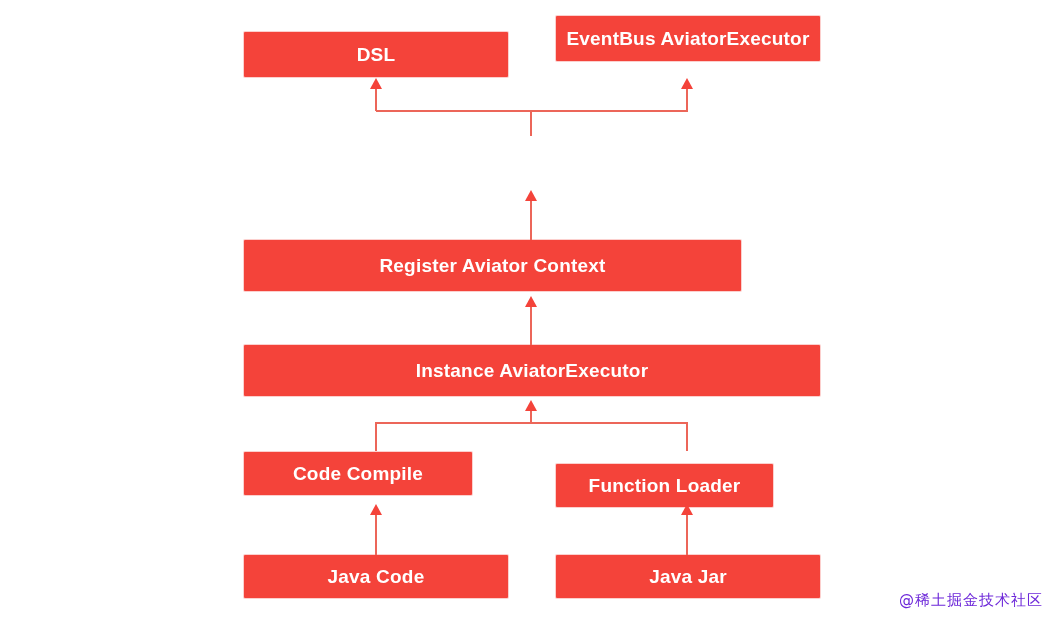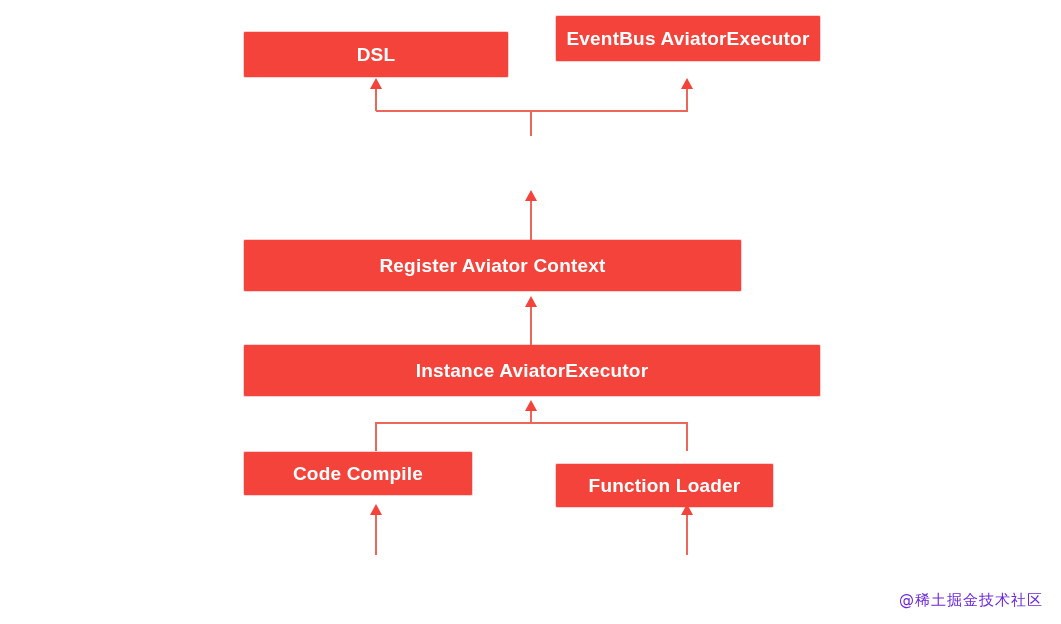--- a/index.html
+++ b/index.html
@@ -89,21 +89,27 @@
   </div>
 
   <div class="node" style="left:244px; top:452px; width:228px; height:43px;">
     <span class="node-label">Code Compile</span>
   </div>
 
   <div class="node" style="left:556px; top:464px; width:217px; height:43px;">
     <span class="node-label">Function Loader</span>
   </div>
 
+  <div class="node" style="left:244px; top:555px; width:264px; height:43px;">
+    <span class="node-label">Java Code</span>
+  </div>
 
+  <div class="node" style="left:556px; top:555px; width:264px; height:43px;">
+    <span class="node-label">Java Jar</span>
+  </div>
 
   <div class="conn vline" style="left:530px; top:110px; height:26px;"></div>
   <div class="conn hline" style="left:376px; top:110px; width:312px;"></div>
   <div class="conn vline" style="left:375px; top:88px; height:23px;"></div>
   <div class="arrowhead" style="left:370px; top:78px;"></div>
   <div class="conn vline" style="left:686px; top:88px; height:23px;"></div>
   <div class="arrowhead" style="left:681px; top:78px;"></div>
 
   <div class="conn vline" style="left:530px; top:200px; height:40px;"></div>
   <div class="arrowhead" style="left:525px; top:190px;"></div>

